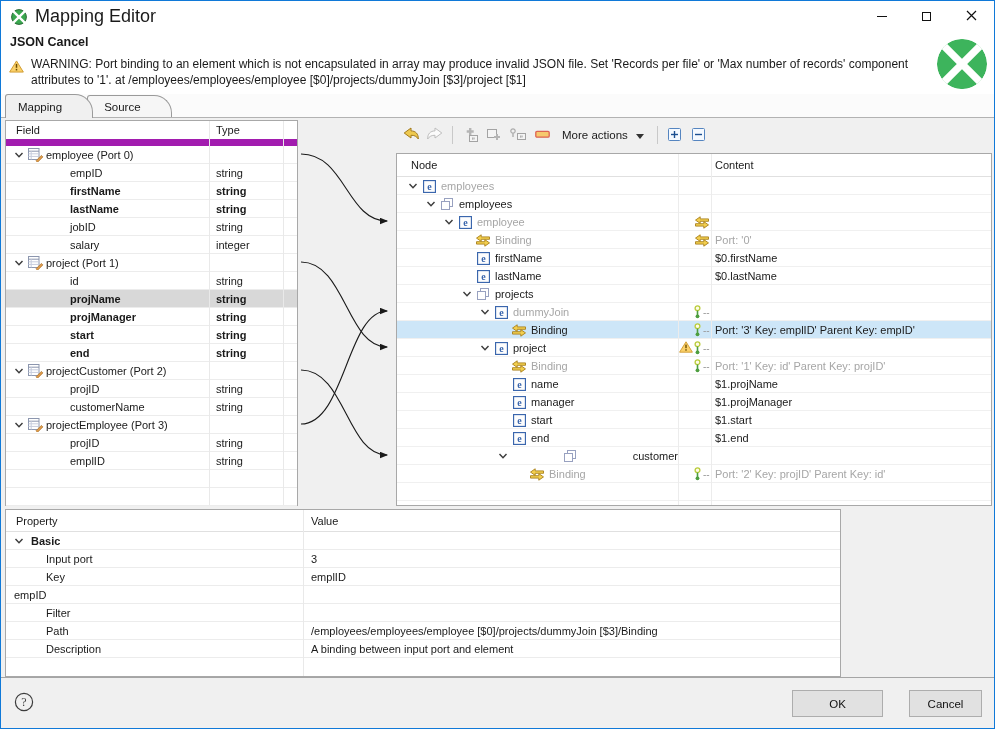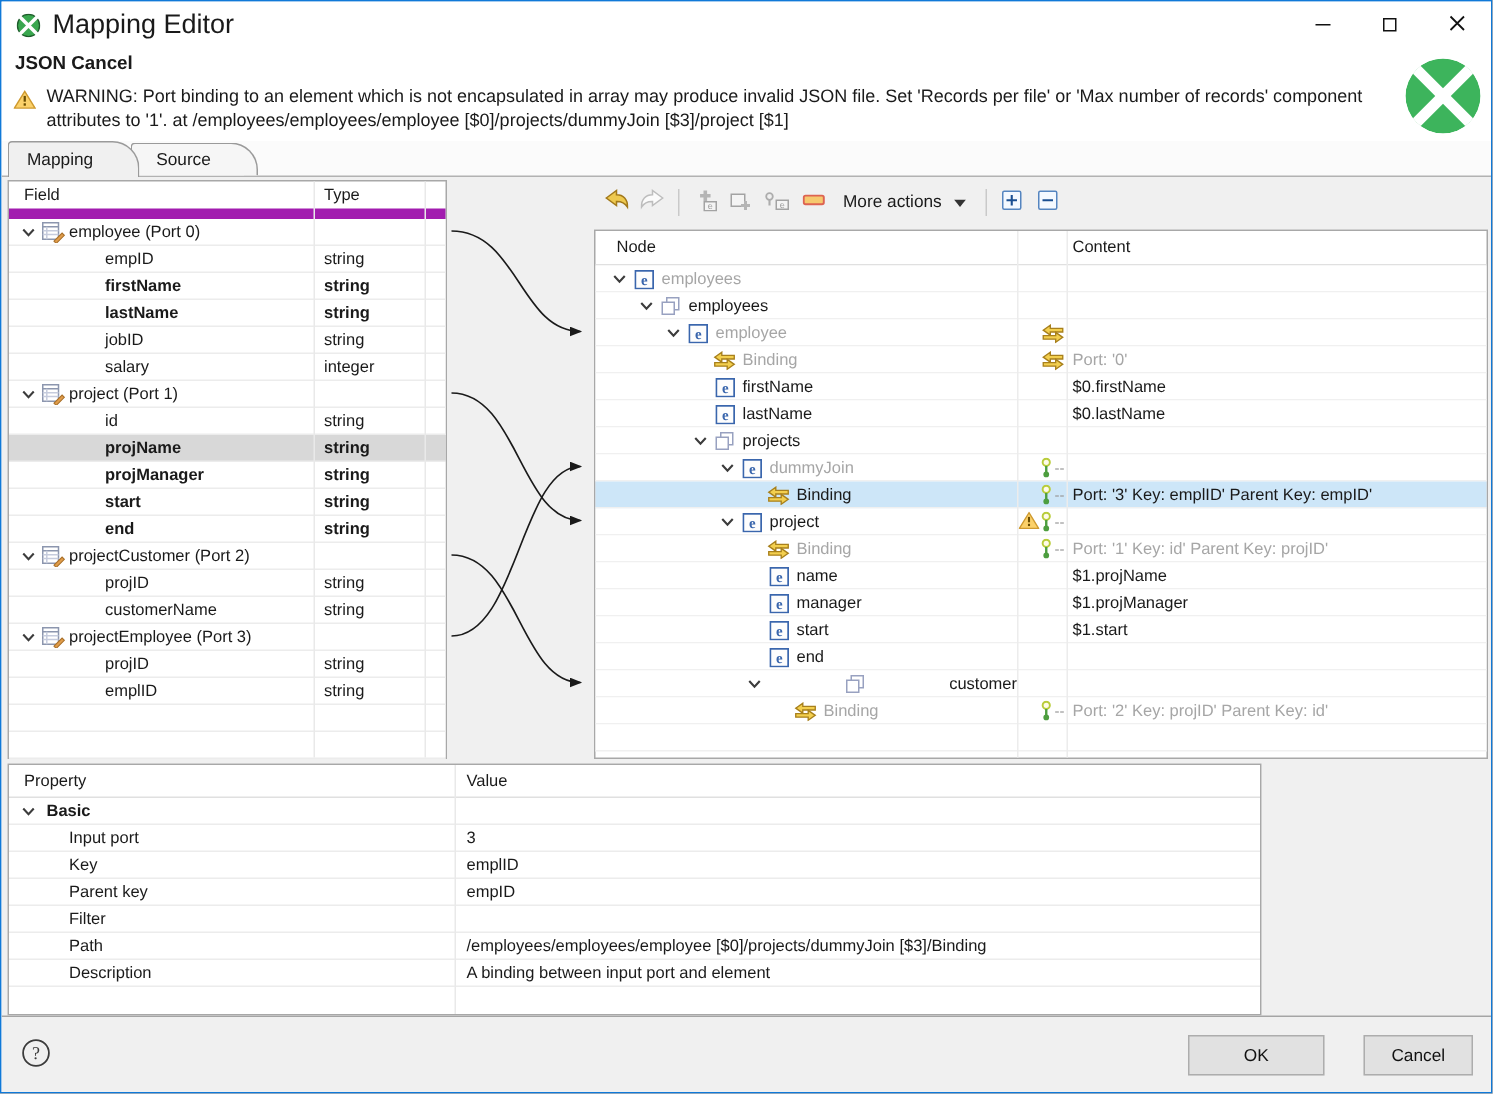--- a/index.html
+++ b/index.html
@@ -723,20 +723,21 @@
               <span class="chev"></span>
               <span class="nicon">
                 <svg width="13" height="13" viewBox="0 0 13 13">
                   <rect x="0.5" y="0.5" width="12" height="12" fill="#fdfdfd" stroke="#3a66ad" stroke-width="1.3"></rect>
                   <text x="6.5" y="10" text-anchor="middle" font-size="10" font-weight="bold" fill="#3a66ad" font-family="'Liberation Serif',serif">e</text>
                 </svg>
               </span>
               <span class="nlbl">end</span>
             </div>
             <div class="dcell"></div>
+            <div class="ccell">$1.end</div>
           </div>
           <div class="trow">
             <div class="ncell" style="padding-left: 98px; justify-content: space-between;">
               <span class="chev">
                 <svg width="14" height="14" viewBox="0 0 14 14">
                   <path d="M3.5 5 L7 8.8 L10.5 5" fill="none" stroke="#3c3c3c" stroke-width="1.4"></path>
                 </svg>
               </span>
               <span class="nicon">
                 <svg width="14" height="14" viewBox="0 0 14 14">
@@ -802,23 +803,20 @@
             </div>
             <div class="pc2">3</div>
           </div>
           <div class="prow">
             <div class="pc1 item">
               <span>Key</span>
             </div>
             <div class="pc2">emplID</div>
           </div>
           <div class="prow">
-            <div class="pc1 item">
-              <span>Parent key</span>
-            </div>
             <div class="pc2">empID</div>
           </div>
           <div class="prow">
             <div class="pc1 item">
               <span>Filter</span>
             </div>
             <div class="pc2"></div>
           </div>
           <div class="prow">
             <div class="pc1 item">

